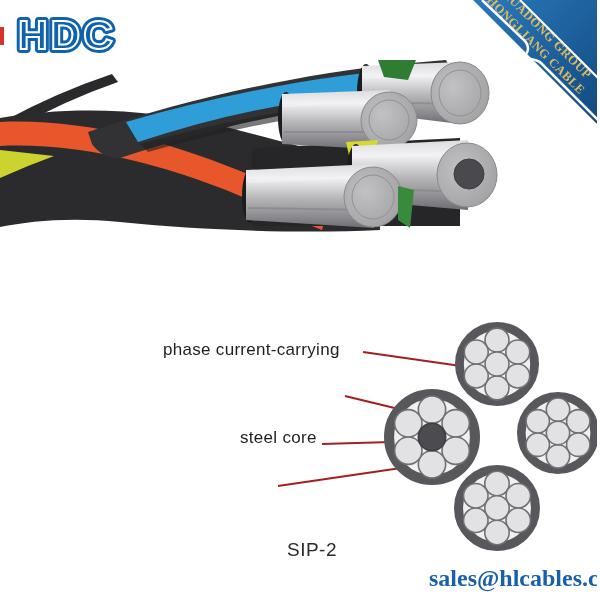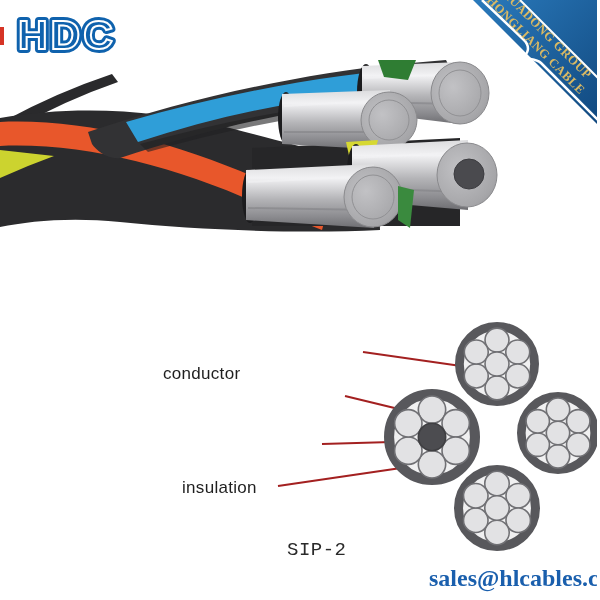--- a/index.html
+++ b/index.html
@@ -1,20 +1,20 @@
 <!DOCTYPE html>
 <html><head>
 <meta charset="utf-8">
 <style>
   html,body{margin:0;padding:0;background:#fff;}
   #canvas{position:relative;width:597px;height:600px;background:#ffffff;overflow:hidden;
           font-family:"Liberation Sans",sans-serif;}
   .abs{position:absolute;}
   .label{position:absolute;color:#1f1f1f;font-size:17px;letter-spacing:.3px;white-space:nowrap;}
-  .model{position:absolute;color:#2a2a2a;font-size:19px;letter-spacing:.5px;font-family:Liberation Mono, monospace;}
+  .model{position:absolute;color:#2a2a2a;font-size:19px;letter-spacing:.5px;}
   .email{position:absolute;left:429px;top:565px;width:168px;text-align:center;
          font-family:"Liberation Serif",serif;font-weight:bold;font-size:24px;color:#1a5fad;}
 </style>
 </head>
 <body>
 
 <div id="canvas">
 
   <svg class="abs" style="left:0;top:0" width="600" height="248" viewBox="0 0 600 248">
     <defs>
@@ -140,19 +140,19 @@
         <circle cx="497" cy="183.49" r="12.254999999999999" fill="#e2e2e4" stroke="#707074" stroke-width="1.6"></circle>
         <circle cx="518.2262826467565" cy="195.745" r="12.254999999999999" fill="#e2e2e4" stroke="#707074" stroke-width="1.6"></circle>
         <circle cx="518.2262826467565" cy="220.255" r="12.254999999999999" fill="#e2e2e4" stroke="#707074" stroke-width="1.6"></circle>
         <circle cx="497" cy="232.51" r="12.254999999999999" fill="#e2e2e4" stroke="#707074" stroke-width="1.6"></circle>
         <circle cx="475.7737173532434" cy="220.255" r="12.254999999999999" fill="#e2e2e4" stroke="#707074" stroke-width="1.6"></circle>
         <circle cx="475.7737173532434" cy="195.745" r="12.254999999999999" fill="#e2e2e4" stroke="#707074" stroke-width="1.6"></circle>
         <circle cx="497" cy="208" r="12.254999999999999" fill="#e2e2e4" stroke="#707074" stroke-width="1.6"></circle>
       </g>
   </svg>
 
-  <div class="label" style="left:163px;top:364px">conductor</div>
-  <div class="label" style="left:182px;top:478px">insulation</div>
+  <div class="label" style="left:163px;top:340px">phase current-carrying</div>
+  <div class="label" style="left:240px;top:428px">steel core</div>
   <div class="model" style="left:287px;top:539px">SIP-2</div>
 
   <div class="email">sales@hlcables.com</div>
 
 </div>
 
 </body></html>

